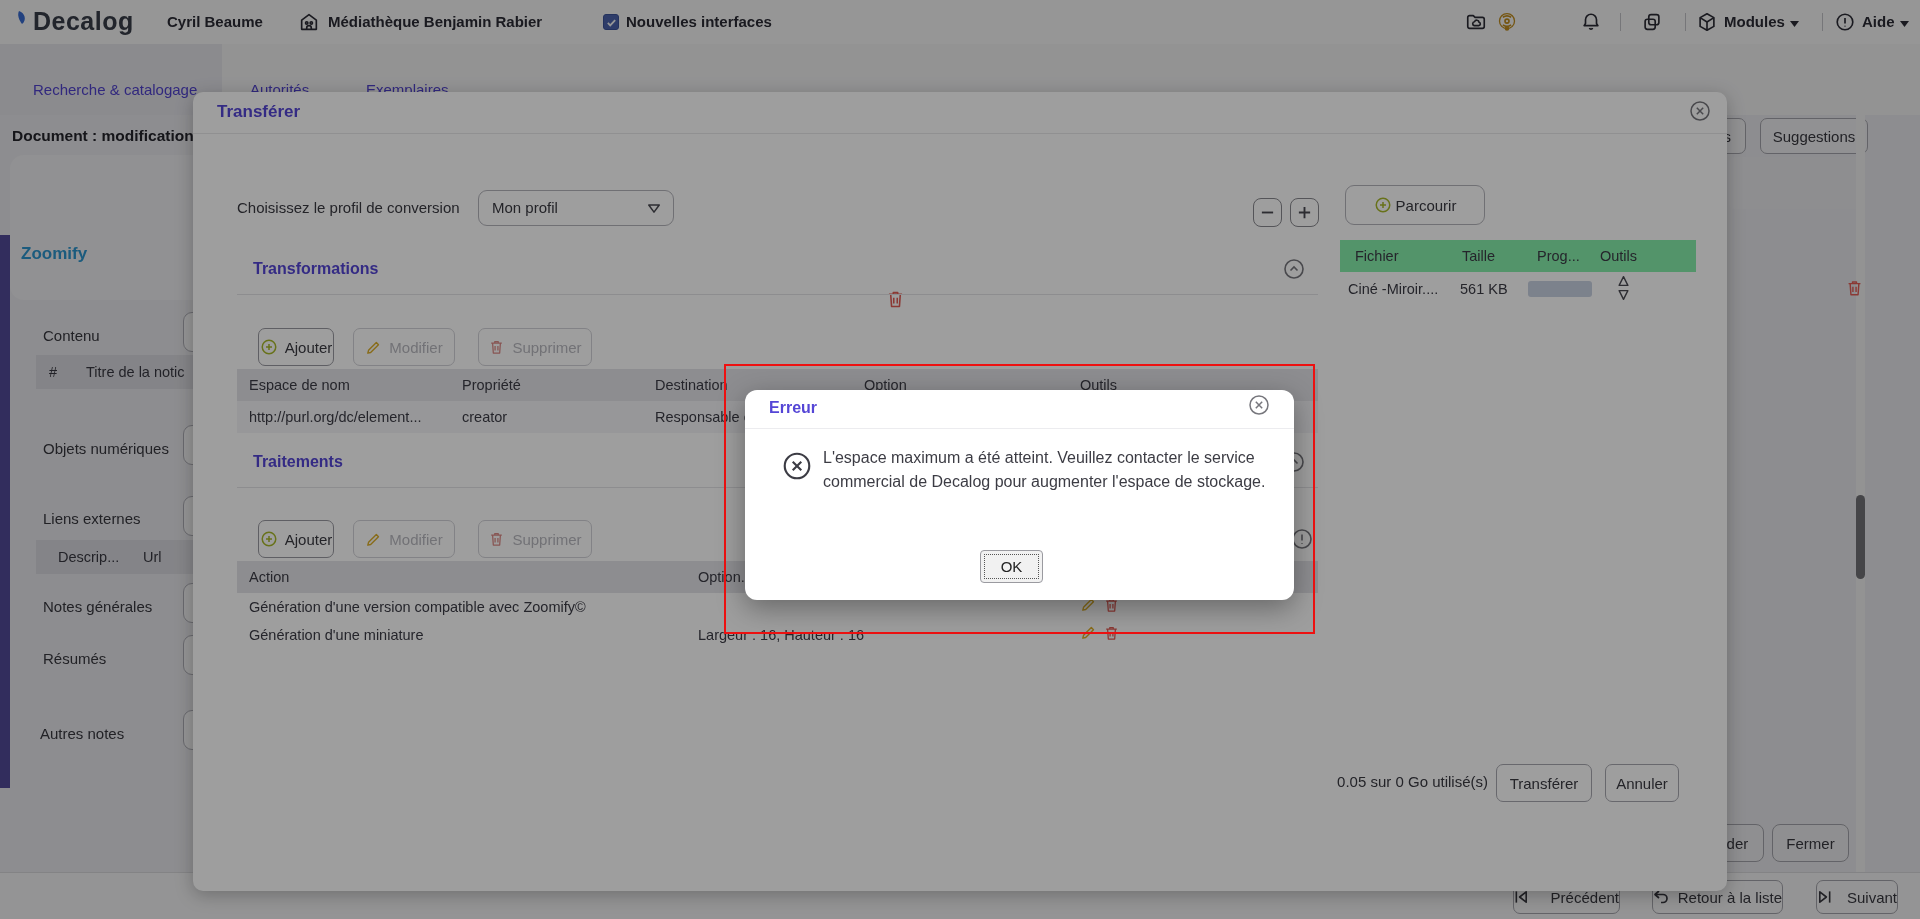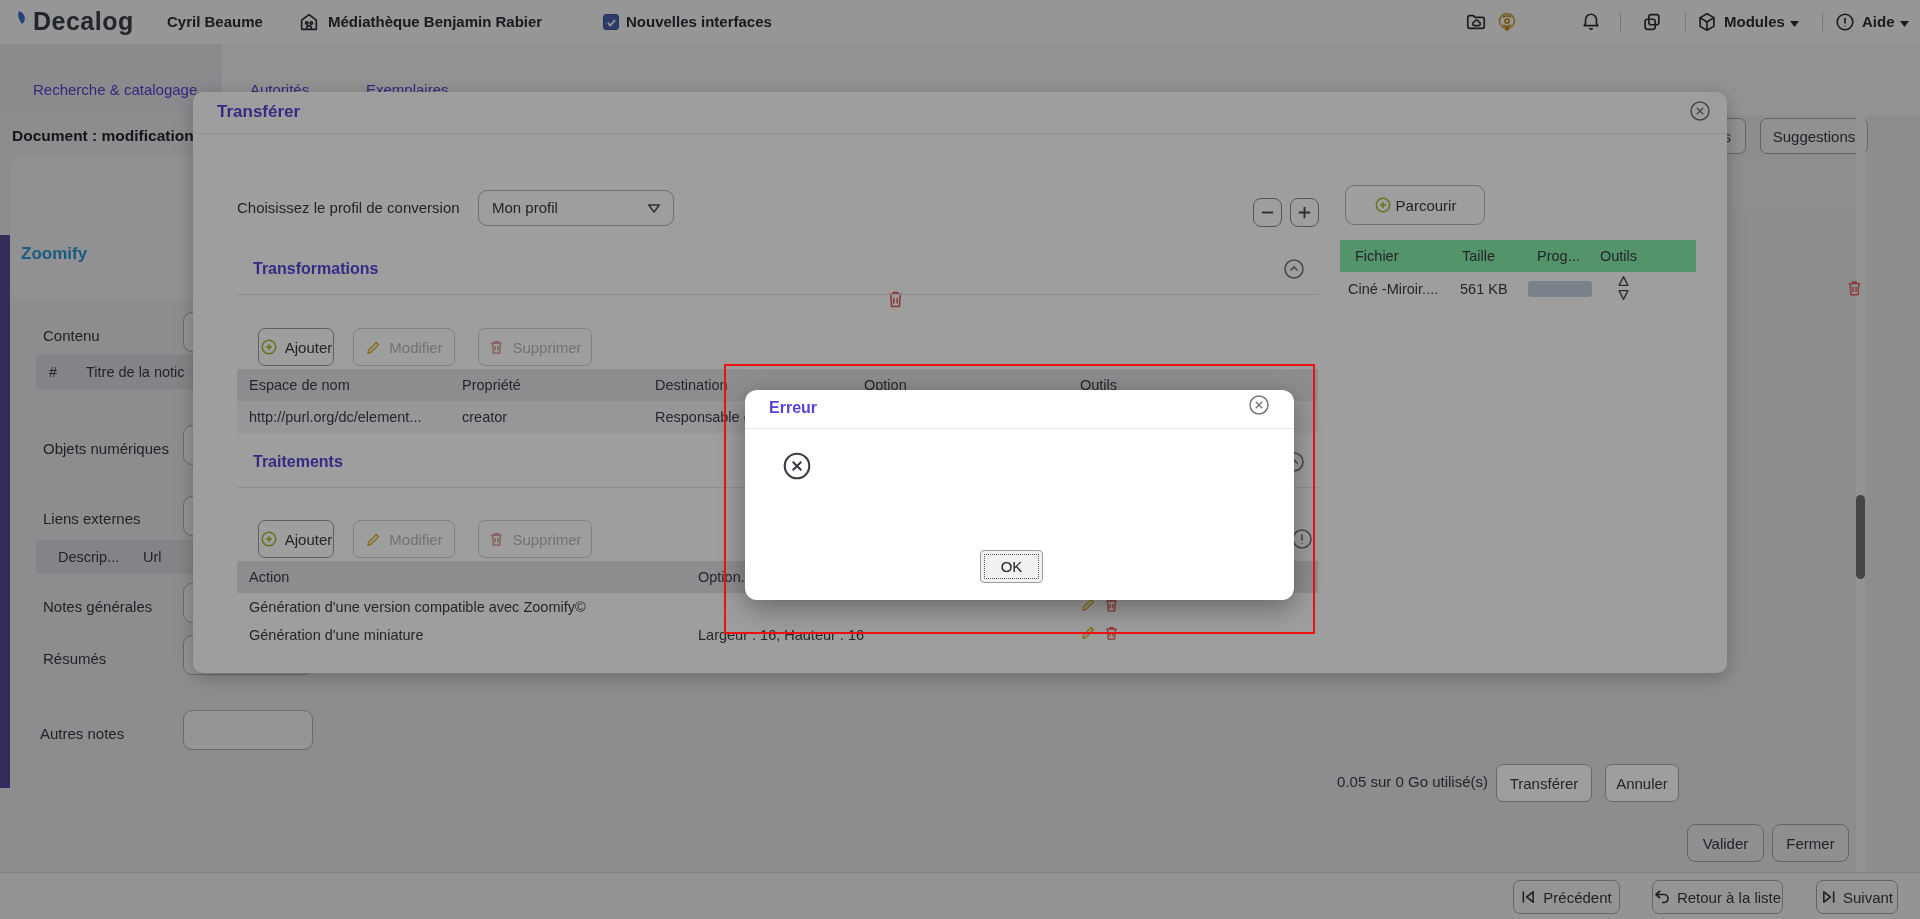--- a/index.html
+++ b/index.html
@@ -33,24 +33,24 @@
   .lband span{position:absolute;top:0;line-height:34px;font-size:14.5px;color:#3c3c46;white-space:nowrap}
   .pgbtn{position:absolute;height:36px;border:1px solid #aaaab2;border-radius:7px;background:#f8f8fa;font-size:15px;color:#3a3a42;text-align:center;z-index:1}
   .sidebox{position:absolute;left:1728px;top:157px;width:137px;height:52px;background:#f3f3f6;border-radius:8px;z-index:1}
   .sbtrack{position:absolute;left:1856px;top:115px;width:9px;height:804px;background:#fafafa;z-index:1}
   .sbthumb{position:absolute;left:1856px;top:495px;width:9px;height:84px;background:#76767c;border-radius:5px;z-index:1}
 
   .pagebtn2{position:absolute;height:38px;border:1px solid #aaaab2;border-radius:8px;background:#f4f4f7;font-size:15px;color:#3a3a42;display:flex;align-items:center;justify-content:center;z-index:1}
 
   
   .botbar{position:absolute;left:0;top:872px;width:1920px;height:47px;background:#fcfcfd;border-top:1px solid #e0e0e3;z-index:1}
-  .navbtn{position:absolute;top:7px;height:34px;border:1px solid #aaaab2;border-radius:7px;background:#fcfcfd;font-size:15px;color:#3a3a42;display:flex;align-items:center;justify-content:center;gap:7px}
-
-  
-  .modal{position:absolute;left:193px;top:92px;width:1534px;height:581px;background:#ffffff;border-radius:10px;box-shadow:0 4px 18px rgba(0,0,0,.25);z-index:10}
+  .navbtn{position:absolute;top:7px;height:34px;border:1px solid #aaaab2;border-radius:7px;background:#fcfcfd;font-size:15px;color:#3a3a42;display:flex;align-items:center;justify-content:space-between;gap:7px}
+
+  
+  .modal{position:absolute;left:193px;top:92px;width:1534px;height:799px;background:#ffffff;border-radius:10px;box-shadow:0 4px 18px rgba(0,0,0,.25);z-index:10}
   .mtitle{position:absolute;left:24px;top:10px;font-weight:700;font-size:17px;color:#5546d6}
   .mclose{position:absolute;left:1495px;top:7px;width:24px;height:24px}
   .mdivider{position:absolute;left:0;top:41px;width:1534px;border-top:1px solid #e8e8ea}
   .prow-label{position:absolute;left:44px;top:98px;height:36px;line-height:36px;font-size:15px;color:#3a3a42}
   .select{position:absolute;left:285px;top:98px;width:196px;height:36px;border:1px solid #b5b5bc;border-radius:9px;background:#fff}
   .select .val{position:absolute;left:13px;top:0;line-height:34px;font-size:15px;color:#3a3a42}
   .select .arr{position:absolute;right:10px;top:8px}
   .icbtn{position:absolute;width:29px;height:29px;border:1.5px solid #8a8a90;border-radius:8px;background:#fff;display:flex;align-items:center;justify-content:center}
   .shead{position:absolute;font-weight:700;font-size:16px;color:#5546d6}
   .sdiv{position:absolute;left:44px;width:1081px;border-top:1px solid #e4e4e7}
@@ -451,16 +451,17 @@
           <path d="M8.8 8.8l6.4 6.4M15.2 8.8l-6.4 6.4"></path>
         </svg>
     </span>
     <div class="ediv"></div>
     <span class="eicon">
       <svg width="32" height="32" viewBox="0 0 24 24" fill="none" stroke="#3c3c44" stroke-width="1.6">
           <circle cx="12" cy="12" r="9.2"></circle>
           <path d="M8.8 8.8l6.4 6.4M15.2 8.8l-6.4 6.4"></path>
         </svg>
     </span>
+    <p class="emsg">L'espace maximum a été atteint. Veuillez contacter le service commercial de Decalog pour augmenter l'espace de stockage.</p>
     <button class="okbtn">OK</button>
   </div>
 
 </div>
 
 </body></html>

